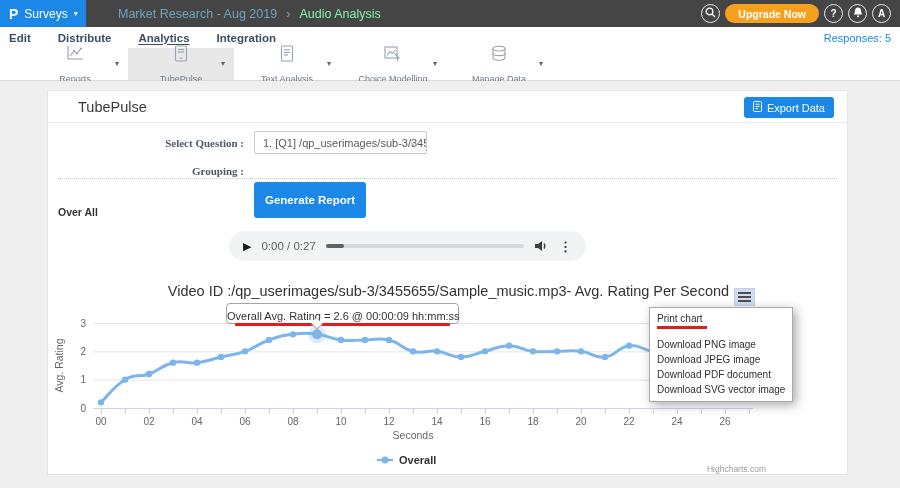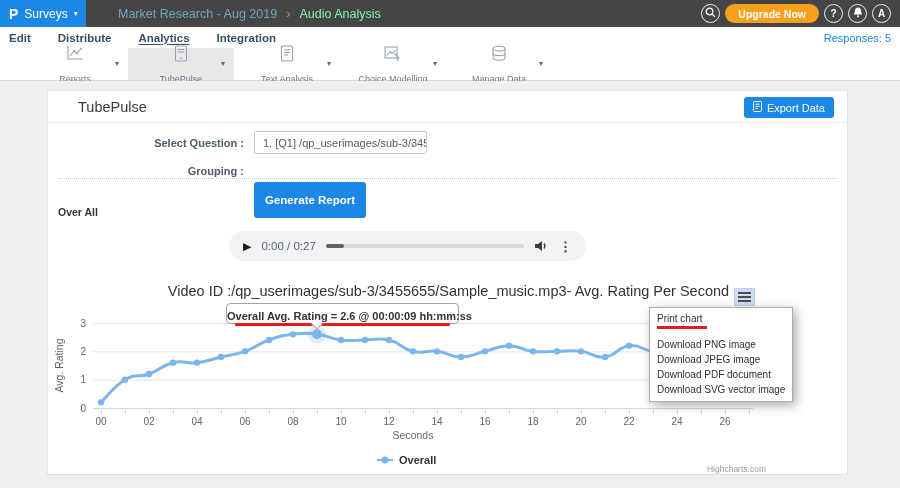--- a/index.html
+++ b/index.html
@@ -42,21 +42,21 @@
   .tool-icon svg { display:block; }
 
   
   .content { position:relative; height:407px; background:#efeff0; }
   .card { position:absolute; left:47px; top:9px; width:801px; height:385px; background:#fff; border:1px solid #e4e4e4; }
   .card-header { position:absolute; top:0; left:0; right:0; height:32px; border-bottom:1px solid #ececec; }
   .card-title { position:absolute; left:30px; top:8px; font-size:14.5px; color:#3a3a3a; }
   .export-btn { position:absolute; right:13px; top:6px; height:21px; background:#1b87e6; color:#fff; border:none;
                 border-radius:3px; font-size:11px; display:flex; align-items:center; gap:5px; padding:0 9px; cursor:pointer; }
 
-  .form-label { position:absolute; left:0; width:196px; text-align:right; font-size:11px; font-weight:bold; color:#4e5a68; }
+  .form-label { position:absolute; left:0; width:196px; text-align:right; font-size:11px; font-weight:bold; color:#4e5a68;font-family:Liberation Serif, serif; }
   .lbl-question { top:46px; }
   .lbl-grouping { top:74px; }
   .select-box { position:absolute; left:206px; border:1px solid #c9c9c9; border-radius:2px; background:#fff;
                 font-size:11px; color:#5a5a5a; display:flex; align-items:center; padding:0 20px 0 8px;
                 white-space:nowrap; overflow:hidden; cursor:pointer; }
   .sel-question { top:40px; width:173px; height:23px; }
   .sel-grouping { top:68px; width:98px; height:22px;margin-top:28px; }
   .chev { position:absolute; right:8px; top:8px; width:6px; height:6px; border-left:1px solid #a7b2bd;
           border-bottom:1px solid #a7b2bd; transform:rotate(-45deg); }
 
@@ -84,21 +84,21 @@
   .burger-line { width:13px; height:2px; background:#4d4d4d; }
   #chart-svg { position:absolute; left:0; top:35px; }
   #chart-svg text { font-family:"Liberation Sans", sans-serif; }
   .axlbl { font-size:10px; fill:#666; }
   .axtitle { font-size:10.5px; fill:#666; }
   .legendlbl { font-size:11px; font-weight:bold; fill:#333; }
   .credits { font-size:8.5px; fill:#9a9a9a; }
 
   .hc-tooltip { position:absolute; left:178px; top:27px; width:233px; height:21px; background:rgba(255,255,255,0.97);
                 border:1px solid #a5a5a5; border-radius:4px; z-index:5; font-size:11px; color:#333; text-align:center; }
-  .tt-text { display:block; margin-top:6px; white-space:nowrap;font-weight:bold; }
+  .tt-text { display:block; margin-top:6px; white-space:nowrap; }
   .tt-underline { margin:1px auto 0; width:215px; height:3px; background:#e21c1c; border-radius:1px; }
   .tt-notch { position:absolute; left:86px; bottom:-4.5px; width:8px; height:8px; background:#fff;
               border-right:1px solid #a5a5a5; border-bottom:1px solid #a5a5a5; transform:rotate(45deg); }
 
   .ctx-menu { position:absolute; left:601px; top:31px; min-width:107px; background:#fff; border:1px solid #ababab;
               box-shadow:3px 3px 10px rgba(64,64,64,0.45); z-index:6; padding:3px 0 4px; }
   .ctx-item { font-size:10px; line-height:11px; color:#303030; padding:2px 7px; white-space:nowrap; cursor:pointer; }
   .print-underline { margin:0 0 0 7px; width:50px; height:2.5px; background:#e21c1c; }
   .ctx-gap { height:8px; }
 </style>

